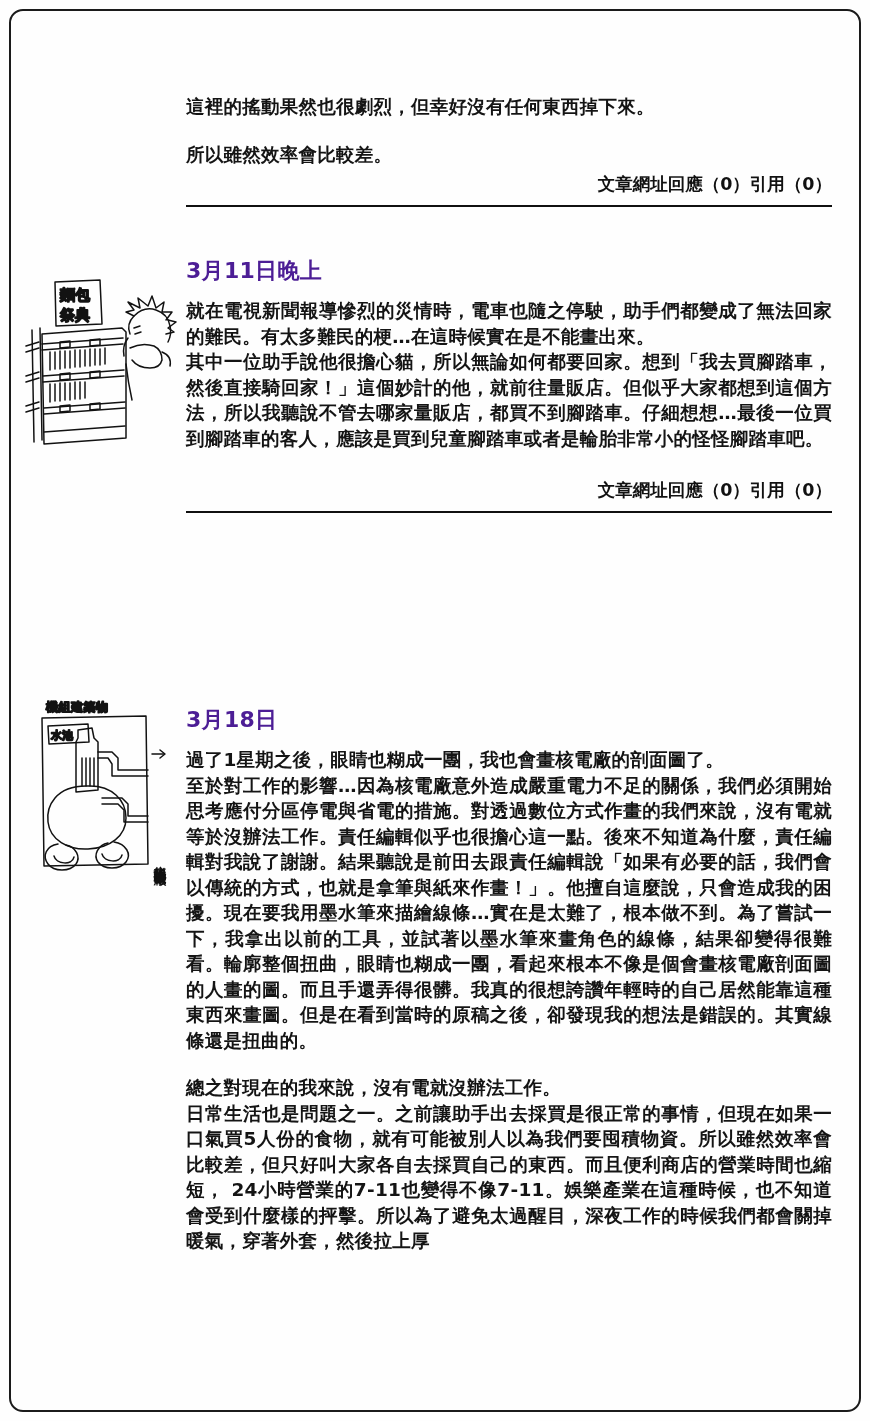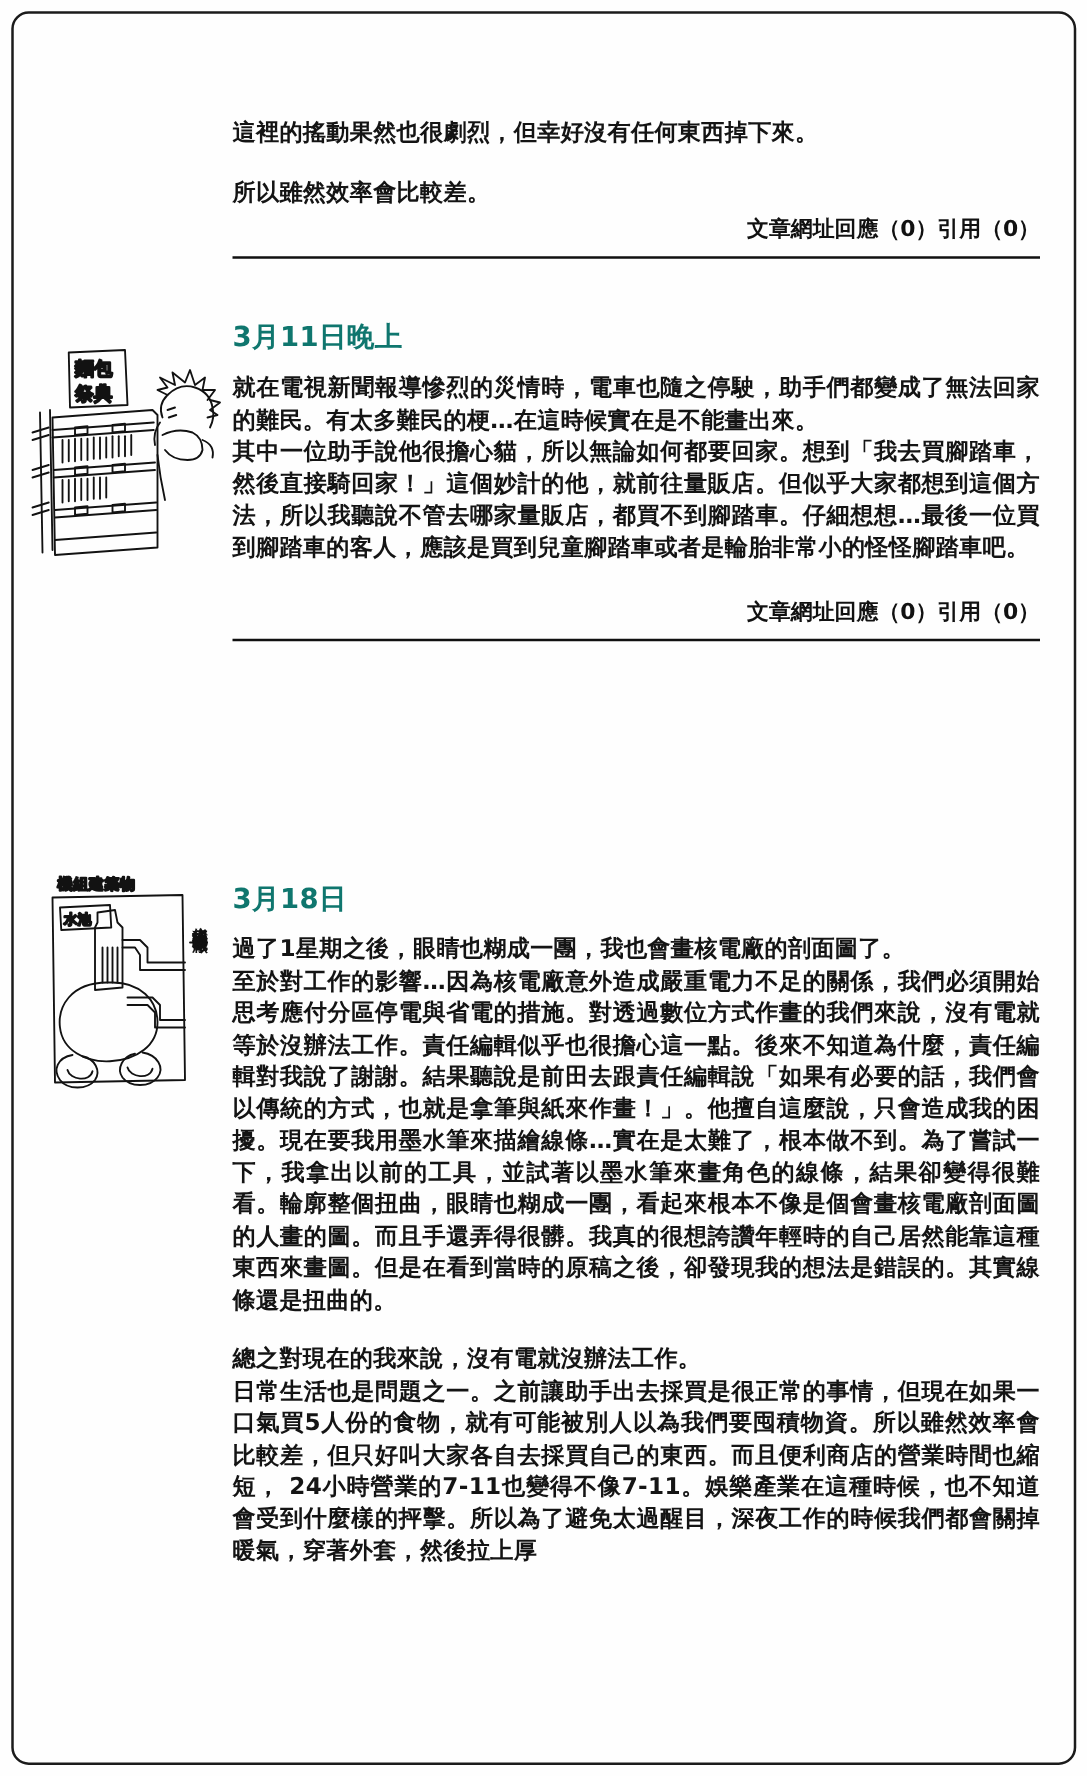--- a/index.html
+++ b/index.html
@@ -50,21 +50,21 @@
     font-weight: 600;
   }
   .para + .para { margin-top: 0px; }
   .para.gap { margin-top: 22px; }
 
   .entry-head {
     font-size: 22px;
     line-height: 26px;
     font-weight: bold;
     letter-spacing: 0.3px;
-    color: #0f766e;
+    color: #4c1d95;
     margin: 0 0 11px 0;
   }
 
   .entry-footer {
     display: flex;
     justify-content: flex-end;
     font-size: 17.5px;
     line-height: 22px;
     font-weight: 600;
     color: #111111;
@@ -80,20 +80,21 @@
 
   
   #entry-top   { position: absolute; left: 186px; top: 80px;  width: 646px; }
   #entry-mar11 { position: absolute; left: 186px; top: 258px; width: 646px; }
   #entry-mar18 { position: absolute; left: 186px; top: 707px; width: 646px; }
 
   
   .illo {
     position: absolute;
     user-select: none;
+    text-align: right;
   }
   #illo-bread { left: 22px; top: 272px; width: 156px; height: 180px; }
   #illo-plant { left: 30px; top: 694px; width: 160px; height: 190px; }
   .illo svg { display: block; }
   .illo-label {
     font-family: "DejaVu Sans", "Liberation Sans", sans-serif;
     font-size: 11px;
     font-weight: bold;
     fill: #111;
   }

